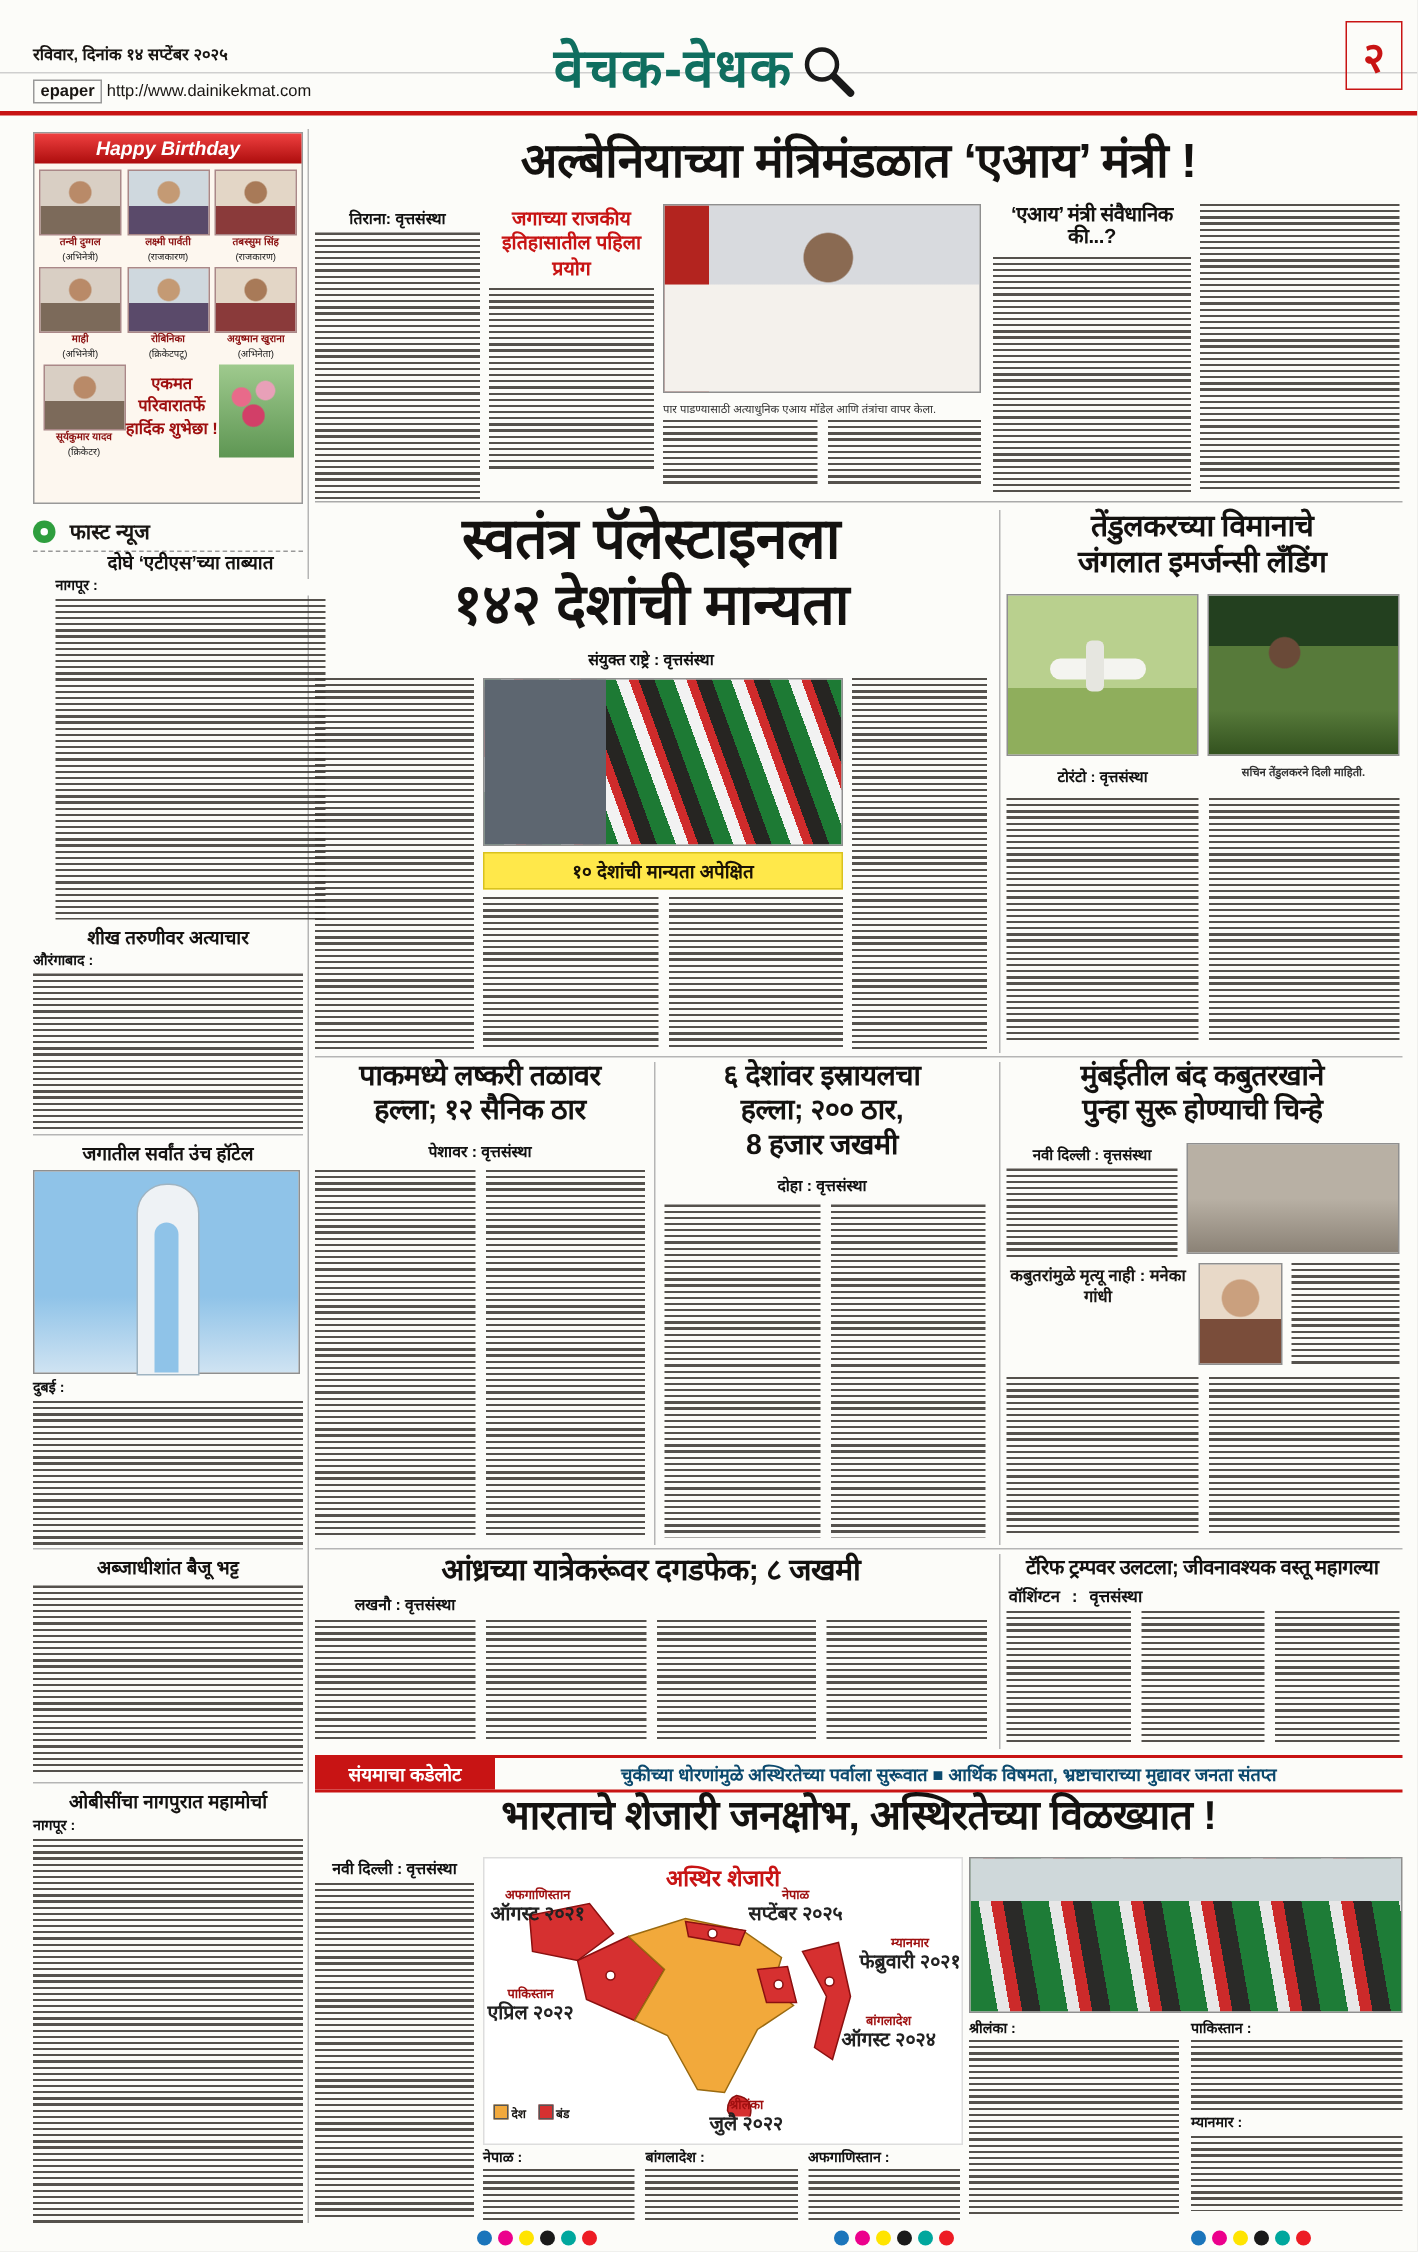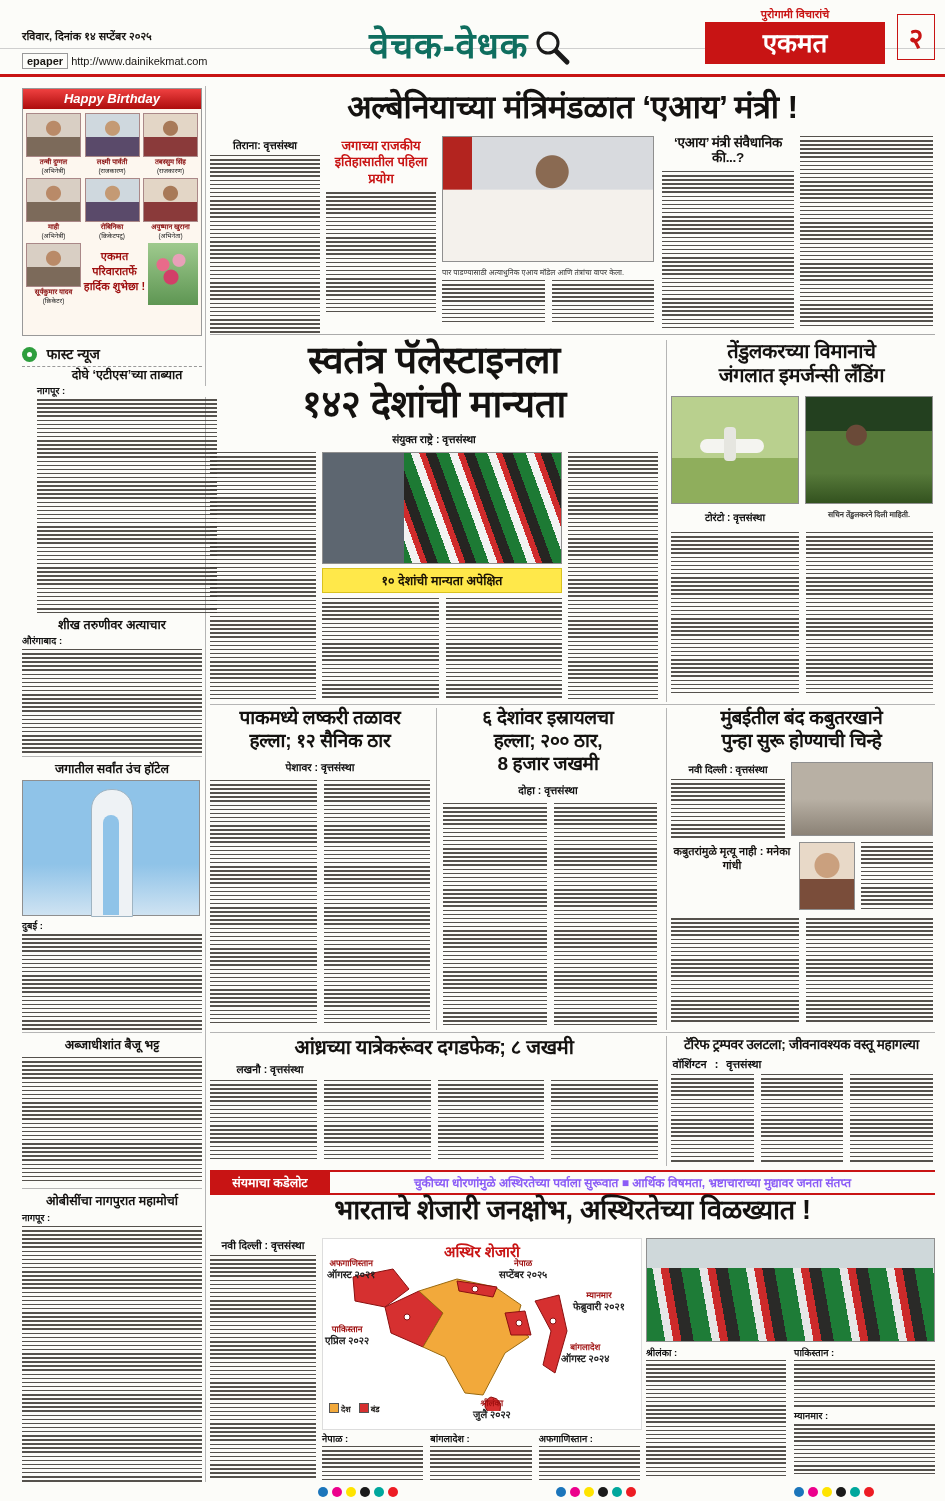--- a/index.html
+++ b/index.html
@@ -11,38 +11,38 @@
   .tx{background-image:repeating-linear-gradient(to bottom,#3e3a35 0,#3e3a35 1.5px,transparent 1.5px,transparent 4.1px);opacity:.88;}
   .lead{display:block;font-weight:700;font-size:9.5px;color:#111;background:#fcfcf9;margin-bottom:2px;line-height:1.1;}
   .cols{display:flex;gap:7px;}
   .cols>div{flex:1;}
   .ph{border:1px solid #8f8f8f;box-sizing:border-box;}
   .rule-h{background:#b5b5b5;height:1px;}
   .rule-v{background:#b5b5b5;width:1px;}
   .redsub{color:#c81414;font-weight:800;text-align:center;line-height:1.25;}
   .ybox{background:#ffe84a;border:1px solid #d9c21e;font-weight:800;font-size:12.5px;text-align:center;padding:3px 0;color:#1a1205;}
   .badge{background:#c81414;color:#fff;font-weight:800;font-size:12.5px;display:flex;align-items:center;justify-content:center;}
-  .striptext{color:#8b5cf6;font-weight:800;font-size:12px;display:flex;align-items:center;justify-content:center;}
+  .striptext{color:#0c4a6e;font-weight:800;font-size:12px;display:flex;align-items:center;justify-content:center;}
   .sideh{font-weight:800;font-size:12.5px;text-align:center;color:#141210;line-height:1.15;}
   .bb{border:1px solid #999;background:#fdf7ef;box-sizing:border-box;}
   .bb-head{background:linear-gradient(180deg,#ef4040,#ad0d0d);color:#fff;font-style:italic;font-weight:700;
            font-size:13px;text-align:center;height:20px;line-height:20px;}
   .bcell{width:55px;text-align:center;}
   .bphoto{width:53px;height:42px;border:1px solid #a88;margin:0 auto;
           background:radial-gradient(circle at 50% 34%,#b98a68 0 7px,rgba(0,0,0,0) 8px),
                      linear-gradient(180deg,#d9cfc4 0 55%,#7c6a5a 55% 100%);}
   .bcell:nth-child(2) .bphoto{background:radial-gradient(circle at 50% 34%,#c49a74 0 7px,rgba(0,0,0,0) 8px),linear-gradient(180deg,#cfd8de 0 55%,#5a4a6a 55% 100%);}
   .bcell:nth-child(3) .bphoto{background:radial-gradient(circle at 50% 34%,#a87a58 0 7px,rgba(0,0,0,0) 8px),linear-gradient(180deg,#e3d6c6 0 55%,#8a3a3a 55% 100%);}
   .bname{font-size:6.8px;font-weight:700;color:#8a1010;line-height:1.2;margin-top:1px;}
   .brole{font-size:6.4px;color:#222;}
   .fnicon{display:inline-block;width:15px;height:15px;border-radius:50%;background:#2e9e3e;vertical-align:-3px;margin-right:5px;position:relative;}
   .fnicon::after{content:"";position:absolute;left:5px;top:5px;width:5px;height:5px;border-radius:50%;background:#fff;}
   .maplabel{position:absolute;line-height:1.15;text-align:center;}
   .maplabel b{display:block;font-size:8.5px;color:#9e0f0f;}
-  .maplabel span{display:block;font-size:10px;color:#222;font-weight:700;}
+  .maplabel span{display:block;font-size:13px;color:#222;font-weight:700;}
   .legend{position:absolute;display:flex;gap:8px;align-items:center;font-size:8px;font-weight:700;}
   .sw{display:inline-block;width:8px;height:8px;border:1px solid #555;vertical-align:-1px;margin-right:2px;}
   .dots{position:absolute;display:flex;gap:4px;}
   .dot{width:10px;height:10px;border-radius:50%;}
   .cap{font-size:7.5px;color:#333;line-height:1.2;}
 </style>
 </head>
 <body>
 
 <div class="page">
@@ -55,24 +55,20 @@
   </div>
 
   <div class="abs" style="left:300px;top:20px;width:340px;text-align:center;">
     <span style="font-size:36px;font-weight:800;color:#0f6e5f;letter-spacing:1px;">वेचक-वेधक</span>
     <svg width="38" height="38" viewBox="0 0 38 38" style="vertical-align:-8px;">
       <circle cx="15" cy="15" r="10" fill="none" stroke="#1a1a1a" stroke-width="3"></circle>
       <line x1="23" y1="23" x2="34" y2="34" stroke="#1a1a1a" stroke-width="5" stroke-linecap="round"></line>
     </svg>
   </div>
 
-  <div class="abs" style="left:705px;top:6px;width:180px;text-align:center;">
-    <div style="font-size:11px;font-weight:800;color:#c81414;">पुरोगामी विचारांचे</div>
-    <div style="background:#c81414;color:#fff;font-size:26px;font-weight:800;padding:2px 0 4px;margin-top:1px;">एकमत</div>
-  </div>
   <div class="abs" style="left:897px;top:14px;width:36px;height:44px;border:1px solid #c81414;color:#c81414;
        font-size:28px;font-weight:800;display:flex;align-items:center;justify-content:center;">२</div>
 
   <div class="abs" style="left:0;top:74px;width:945px;height:3px;background:#c81414;"></div>
 
   <div class="abs rule-v" style="left:205px;top:86px;height:1396px;"></div>
 
   <div class="abs bb" style="left:22px;top:88px;width:180px;height:248px;">
     <div class="bb-head">Happy Birthday</div>
     <div style="display:flex;justify-content:space-between;padding:4px 3px 0;">
@@ -102,21 +98,21 @@
         <div class="bphoto"></div>
         <div class="bname">रोबिनिका</div>
         <div class="brole">(क्रिकेटपटू)</div>
       </div>
       <div class="bcell">
         <div class="bphoto"></div>
         <div class="bname">अयुष्मान खुराना</div>
         <div class="brole">(अभिनेता)</div>
       </div>
     </div>
-    <div style="display:flex;justify-content:space-between;padding:3px 3px 0;">
+    <div style="display:flex;justify-content:center;padding:3px 3px 0;">
       <div class="bcell">
         <div class="bphoto"></div>
         <div class="bname">सूर्यकुमार यादव</div>
         <div class="brole">(क्रिकेटर)</div>
       </div>
       <div style="width:62px;font-size:11px;font-weight:800;color:#9e0f0f;text-align:center;padding-top:6px;line-height:1.35;">एकमत परिवारातर्फे हार्दिक शुभेछा !</div>
       <div class="ph" style="width:50px;height:62px;border:none;
            background:radial-gradient(circle at 30% 35%,#e86a8a 0 6px,rgba(0,0,0,0) 7px),
                       radial-gradient(circle at 62% 28%,#e8a0b8 0 6px,rgba(0,0,0,0) 7px),
                       radial-gradient(circle at 46% 55%,#d23f68 0 7px,rgba(0,0,0,0) 8px),

